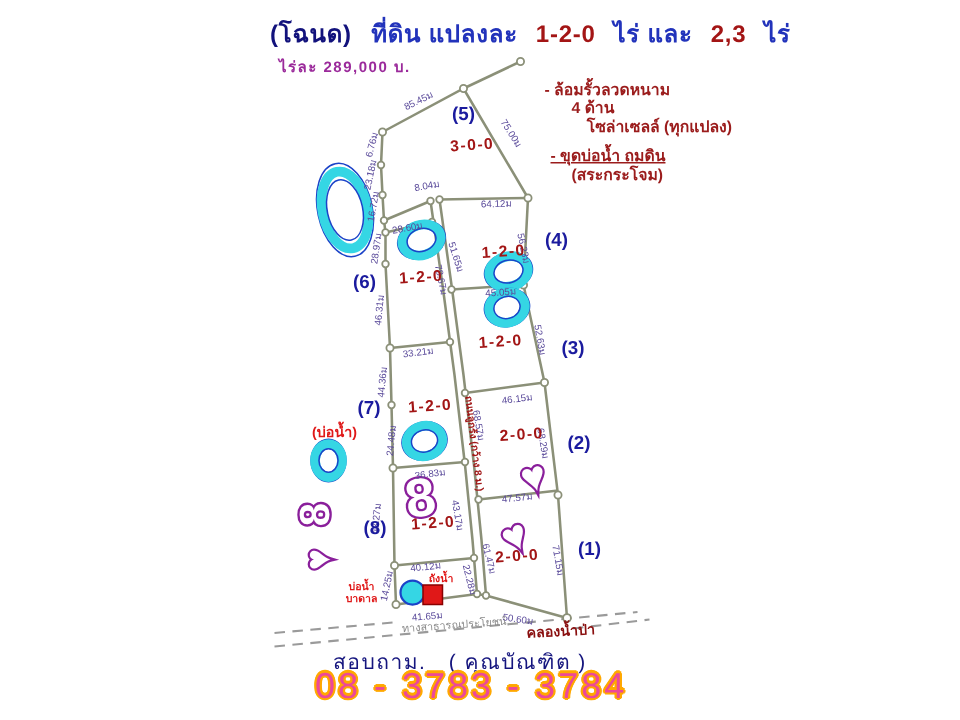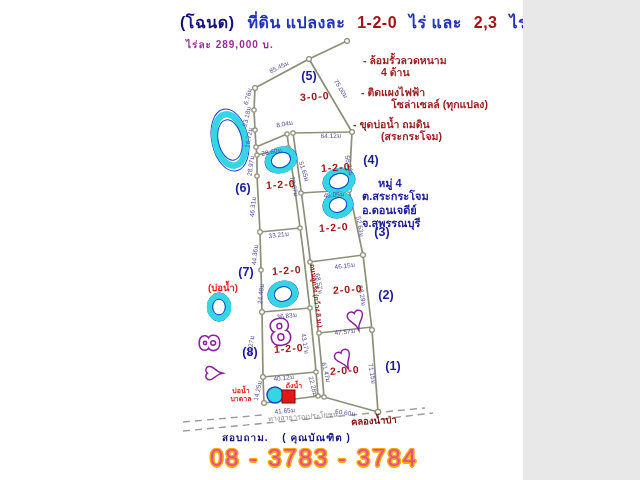--- a/index.html
+++ b/index.html
@@ -1,30 +1,30 @@
 <!DOCTYPE html>
 <html><head>
 <meta charset="utf-8">
 <style>
   html,body{margin:0;padding:0;background:#e8e8e8;}
-  .stage{position:relative;width:523px;height:480px;background:#ffffff;overflow:hidden;
+  .stage{position:relative;width:640px;height:480px;background:#ffffff;overflow:hidden;
          font-family:"Liberation Sans","DejaVu Sans",sans-serif;}
   .abs{position:absolute;}
   .title-line{left:180px;top:10px;font-size:16px;font-weight:bold;white-space:nowrap;letter-spacing:.5px;}
   .title-line .deed{color:#12127c;margin-right:8px;}
   .title-line .blue{color:#2233bb;}
   .title-line .dred{color:#a31515;margin:0 7px;}
   .price-line{left:186px;top:37px;font-size:10px;font-weight:bold;color:#9b2a9b;letter-spacing:1px;white-space:nowrap;}
   .project{left:353px;top:52px;width:135px;}
   .project .head{font-size:15px;font-weight:bold;color:#e01010;white-space:nowrap;}
   .project .head .star{color:#1f35cf;font-size:19px;margin-right:6px;vertical-align:-1px;}
   .project .b{font-size:10.5px;font-weight:bold;line-height:1.18;white-space:nowrap;}
   .address{left:362px;top:177px;}
   .address .a{font-size:11px;font-weight:bold;color:#1b1b9e;line-height:1.22;white-space:nowrap;}
-  .contact{left:222px;top:430px;font-size:10px;font-weight:bold;color:#15157e;letter-spacing:1px;white-space:nowrap;}
+  .contact{left:222px;top:430px;font-size:14px;font-weight:normal;color:#15157e;letter-spacing:1px;white-space:nowrap;}
   .phone{left:210px;top:444px;font-size:24px;font-weight:normal;color:#ec4899;letter-spacing:2px;white-space:nowrap;
          text-shadow:-1.5px 0 #ffa800,1.5px 0 #ffa800,0 -1.5px #ffa800,0 1.5px #ffa800,
                      -1px -1px #ffa800,1px 1px #ffa800,-1px 1px #ffa800,1px -1px #ffa800;}
   svg text{font-family:"Liberation Sans","DejaVu Sans",sans-serif;}
 </style>
 </head>
 <body>
 
 <div class="stage">
 
@@ -35,33 +35,26 @@
     <span class="blue">ไร่  และ</span>
     <span class="dred">2,3</span>
     <span class="blue">ไร่</span>
   </div>
   <div class="abs price-line">ไร่ละ   289,000   บ.</div>
 
   <div class="abs project">
     <div id="project-bullets">
         <div class="b" style="color: rgb(155, 28, 28); margin-left: 10px; margin-top: 2px;">- ล้อมรั้วลวดหนาม</div>
         <div class="b" style="color: rgb(155, 28, 28); margin-left: 28px; margin-top: 0px;">4 ด้าน</div>
-        <div class="b" style="color: rgb(155, 28, 28); margin-left: 8px; margin-top: 7px;">- ติดแผงไฟฟ้า</div>
         <div class="b" style="color: rgb(155, 28, 28); margin-left: 2px; margin-top: 0px; text-align: right;">โซล่าเซลล์ (ทุกแปลง)</div>
-        <div class="b" style="color: rgb(155, 28, 28); margin-top: 7px;">- ขุดบ่อน้ำ ถมดิน</div>
+        <div class="b" style="color: rgb(155, 28, 28); margin-left: 14px; margin-top: 7px; text-decoration: underline;">- ขุดบ่อน้ำ ถมดิน</div>
         <div class="b" style="color: rgb(155, 28, 28); margin-left: 28px; margin-top: 0px;">(สระกระโจม)</div>
       </div>
   </div>
 
-  <div class="abs address" id="address-block">
-      <div class="a" style="margin-left: 16px;">หมู่ 4</div>
-      <div class="a">ต.สระกระโจม</div>
-      <div class="a">อ.ดอนเจดีย์</div>
-      <div class="a">จ.สุพรรณบุรี</div>
-    </div>
 
   <svg class="abs" style="left:0;top:0" width="640" height="480" viewBox="0 0 640 480">
     <g stroke="#8b9078" stroke-width="1.7" fill="none">
       <line x1="309" y1="59" x2="347" y2="41"></line>
       <polyline points="255,88 309,59 352,132"></polyline>
       <polyline points="255,88 254,110 255,130 256,147 257,155 257,176 260,232 261,270 262,312 263,377 264,403"></polyline>
       <polyline points="264,403 318,396 324,397 378,412"></polyline>
       <polyline points="352,132 349,190 363,255 372,330 378,412"></polyline>
       <line x1="256" y1="147" x2="287" y2="134"></line>
       <line x1="293" y1="133" x2="352" y2="132"></line>

